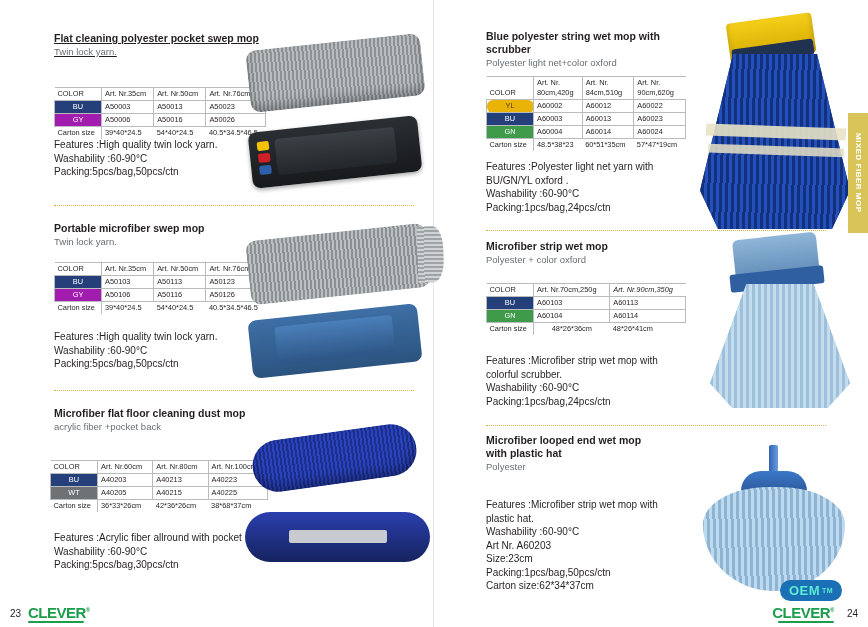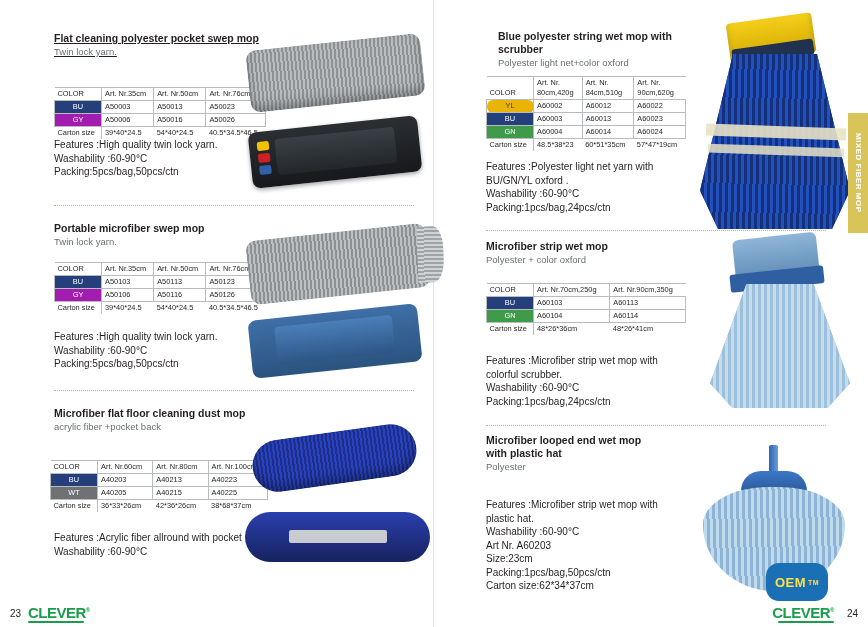--- a/index.html
+++ b/index.html
@@ -223,23 +223,23 @@
   .logo{
     position:absolute;bottom:6px;
     font-size:15px;font-weight:bold;color:#1a9e4b;letter-spacing:-.5px;
   }
   .logo .c{color:#1a9e4b;}
   .logo sup{font-size:6px;vertical-align:super;}
   .logo-underline{
     position:absolute;height:2px;background:#1a9e4b;border-radius:1px;
   }
   .oem{
-    position:absolute;right:40px;bottom:26px;
-    width:62px;height:38px;border-radius:13px;
-    background:#1b6fb5;color:#fde047;font-size:13px;font-weight:bold;
+    position:absolute;right:26px;bottom:26px;
+    width:62px;height:21px;border-radius:13px;
+    background:#1b6fb5;color:#5eead4;font-size:13px;font-weight:bold;
     display:flex;align-items:center;justify-content:center;letter-spacing:.5px;
   }
   .oem .tmk{font-size:7px;margin-left:2px;vertical-align:super;}
 </style>
 </head>
 <body>
 
 <div class="page">
 
   <div class="spine"></div>
@@ -388,41 +388,42 @@
         <td style="border:none;">36*33*26cm</td>
         <td style="border:none;">42*36*26cm</td>
         <td style="border:none;">38*68*37cm</td>
       </tr>
     </tbody>
       </table>
 
     <div class="feat" style="position:absolute;left:54px;top:531px;">
       <div>Features :Acrylic fiber allround with pocket</div>
       <div>Washability :60-90°C</div>
+      <div>Packing:5pcs/bag,30pcs/ctn</div>
     </div>
 
     <div class="img" style="left:252px;top:432px;">
       <div class="mop-dust-blue"></div>
     </div>
     <div class="img" style="left:245px;top:512px;">
       <div class="mop-dust-back">
           <div class="strap"></div>
         </div>
     </div>
 
     <div class="pagenum" style="left:10px;">23</div>
     <div class="logo" style="left:28px;">
       <span class="c">CLEVER</span><sup>®</sup>
     </div>
     <div class="logo-underline" style="left:28px;bottom:4px;width:56px;"></div>
   </div>
 
   <div class="col col-right">
 
-    <div class="prod" style="left:64px;top:30px;">
+    <div class="prod" style="left:52px;top:30px;">
       <div class="title" style="max-width:180px;">Blue polyester string wet mop with scrubber</div>
       <div class="subtitle">Polyester light net+color oxford</div>
     </div>
 
     <table class="spec" style="position:absolute;left:52px;top:76px;width:200px;">
       <tbody>
           <tr class="hdr">
         <td class="lbl-color" style="border-left:none;vertical-align:bottom;">COLOR</td>
         <td style="white-space:pre-line;">Art. Nr.
 80cm,420g</td>
@@ -480,35 +481,35 @@
     <div class="prod" style="left:52px;top:240px;">
       <div class="title">Microfiber strip wet mop</div>
       <div class="subtitle">Polyester + color oxford</div>
     </div>
 
     <table class="spec" style="position:absolute;left:52px;top:283px;width:200px;">
       <tbody>
           <tr class="hdr">
         <td class="lbl-color" style="border-left:none;">COLOR</td>
         <td>Art. Nr.70cm,250g</td>
-        <td style="border-right:none;">Art. Nr.90cm,350g</td>
+        <td style="border-right:none;font-style:italic;">Art. Nr.90cm,350g</td>
       </tr>
       <tr>
         <td class="colorcell c-bu">BU</td>
         <td>A60103</td>
         <td>A60113</td>
       </tr>
       <tr>
         <td class="colorcell c-gn">GN</td>
         <td>A60104</td>
         <td>A60114</td>
       </tr>
       <tr class="carton">
         <td style="border-left:none;border-bottom:none;">Carton size</td>
-        <td style="border:none;">48*26*36cm</td>
+        <td style="border:none;text-align:center;">48*26*36cm</td>
         <td style="border:none;">48*26*41cm</td>
       </tr>
     </tbody>
       </table>
 
     <div class="feat" style="position:absolute;left:52px;top:354px;">
       <div>Features :Microfiber strip wet mop with</div>
       <div>colorful scrubber.</div>
       <div>Washability :60-90°C</div>
       <div>Packing:1pcs/bag,24pcs/ctn</div>

